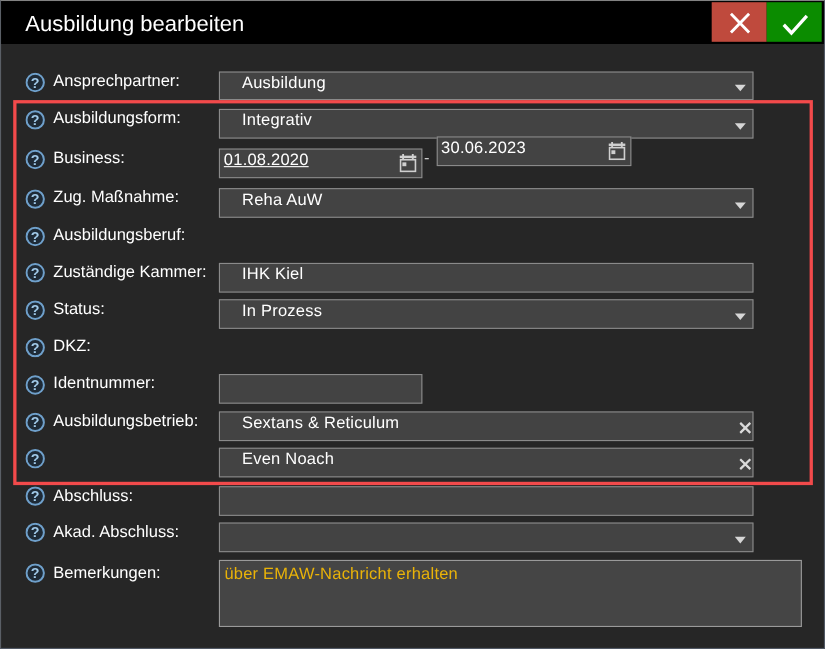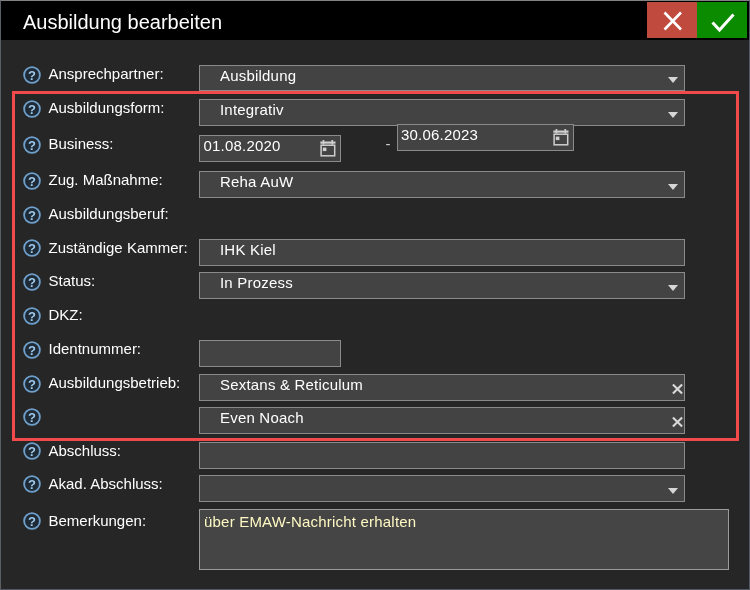--- a/index.html
+++ b/index.html
@@ -14,27 +14,27 @@
   .btn.green{left:696px;background:#0b8c00;}
   .redrect{position:absolute;left:11px;top:90px;width:727px;height:350px;
            border:3.2px solid #f24a4b;z-index:5;pointer-events:none;}
   .qi{position:absolute;left:22px;}
   .lab{position:absolute;left:47.5px;font-size:15px;line-height:16px;
        color:#ffffff;white-space:nowrap;}
   .inp{position:absolute;background:#434343;border:1px solid #8a8a8a;height:27px;
        color:#fff;font-size:15px;letter-spacing:0.2px;line-height:20.5px;padding-left:3.5px;
        white-space:nowrap;overflow:hidden;}
   .full{left:198px;width:486px;padding-left:20px;}
-  .short{left:198px;width:142px;}
+  .short{left:198px;width:185px;text-decoration:underline;}
   .arrow{position:absolute;right:6.5px;top:12px;width:0;height:0;
          border-left:5.3px solid transparent;border-right:5.3px solid transparent;
          border-top:6.3px solid #d6d6d6;}
   .icx{position:absolute;}
   .ta{position:absolute;left:198px;width:530px;height:61.5px;background:#454545;
-      border:1px solid #9a9a9a;color:#fef9c3;font-size:15px;letter-spacing:0.2px;
+      border:1px solid #9a9a9a;color:#eab308;font-size:15px;letter-spacing:0.2px;
       padding:3.5px 4px;line-height:17px;}
   .dash{position:absolute;left:380px;width:14px;text-align:center;color:#cccccc;
         font-size:15px;line-height:16px;}
 </style>
 </head>
 <body>
 <div class="win">
   <div class="titlebar">
     <span class="title">Ausbildung bearbeiten</span>
   </div>

